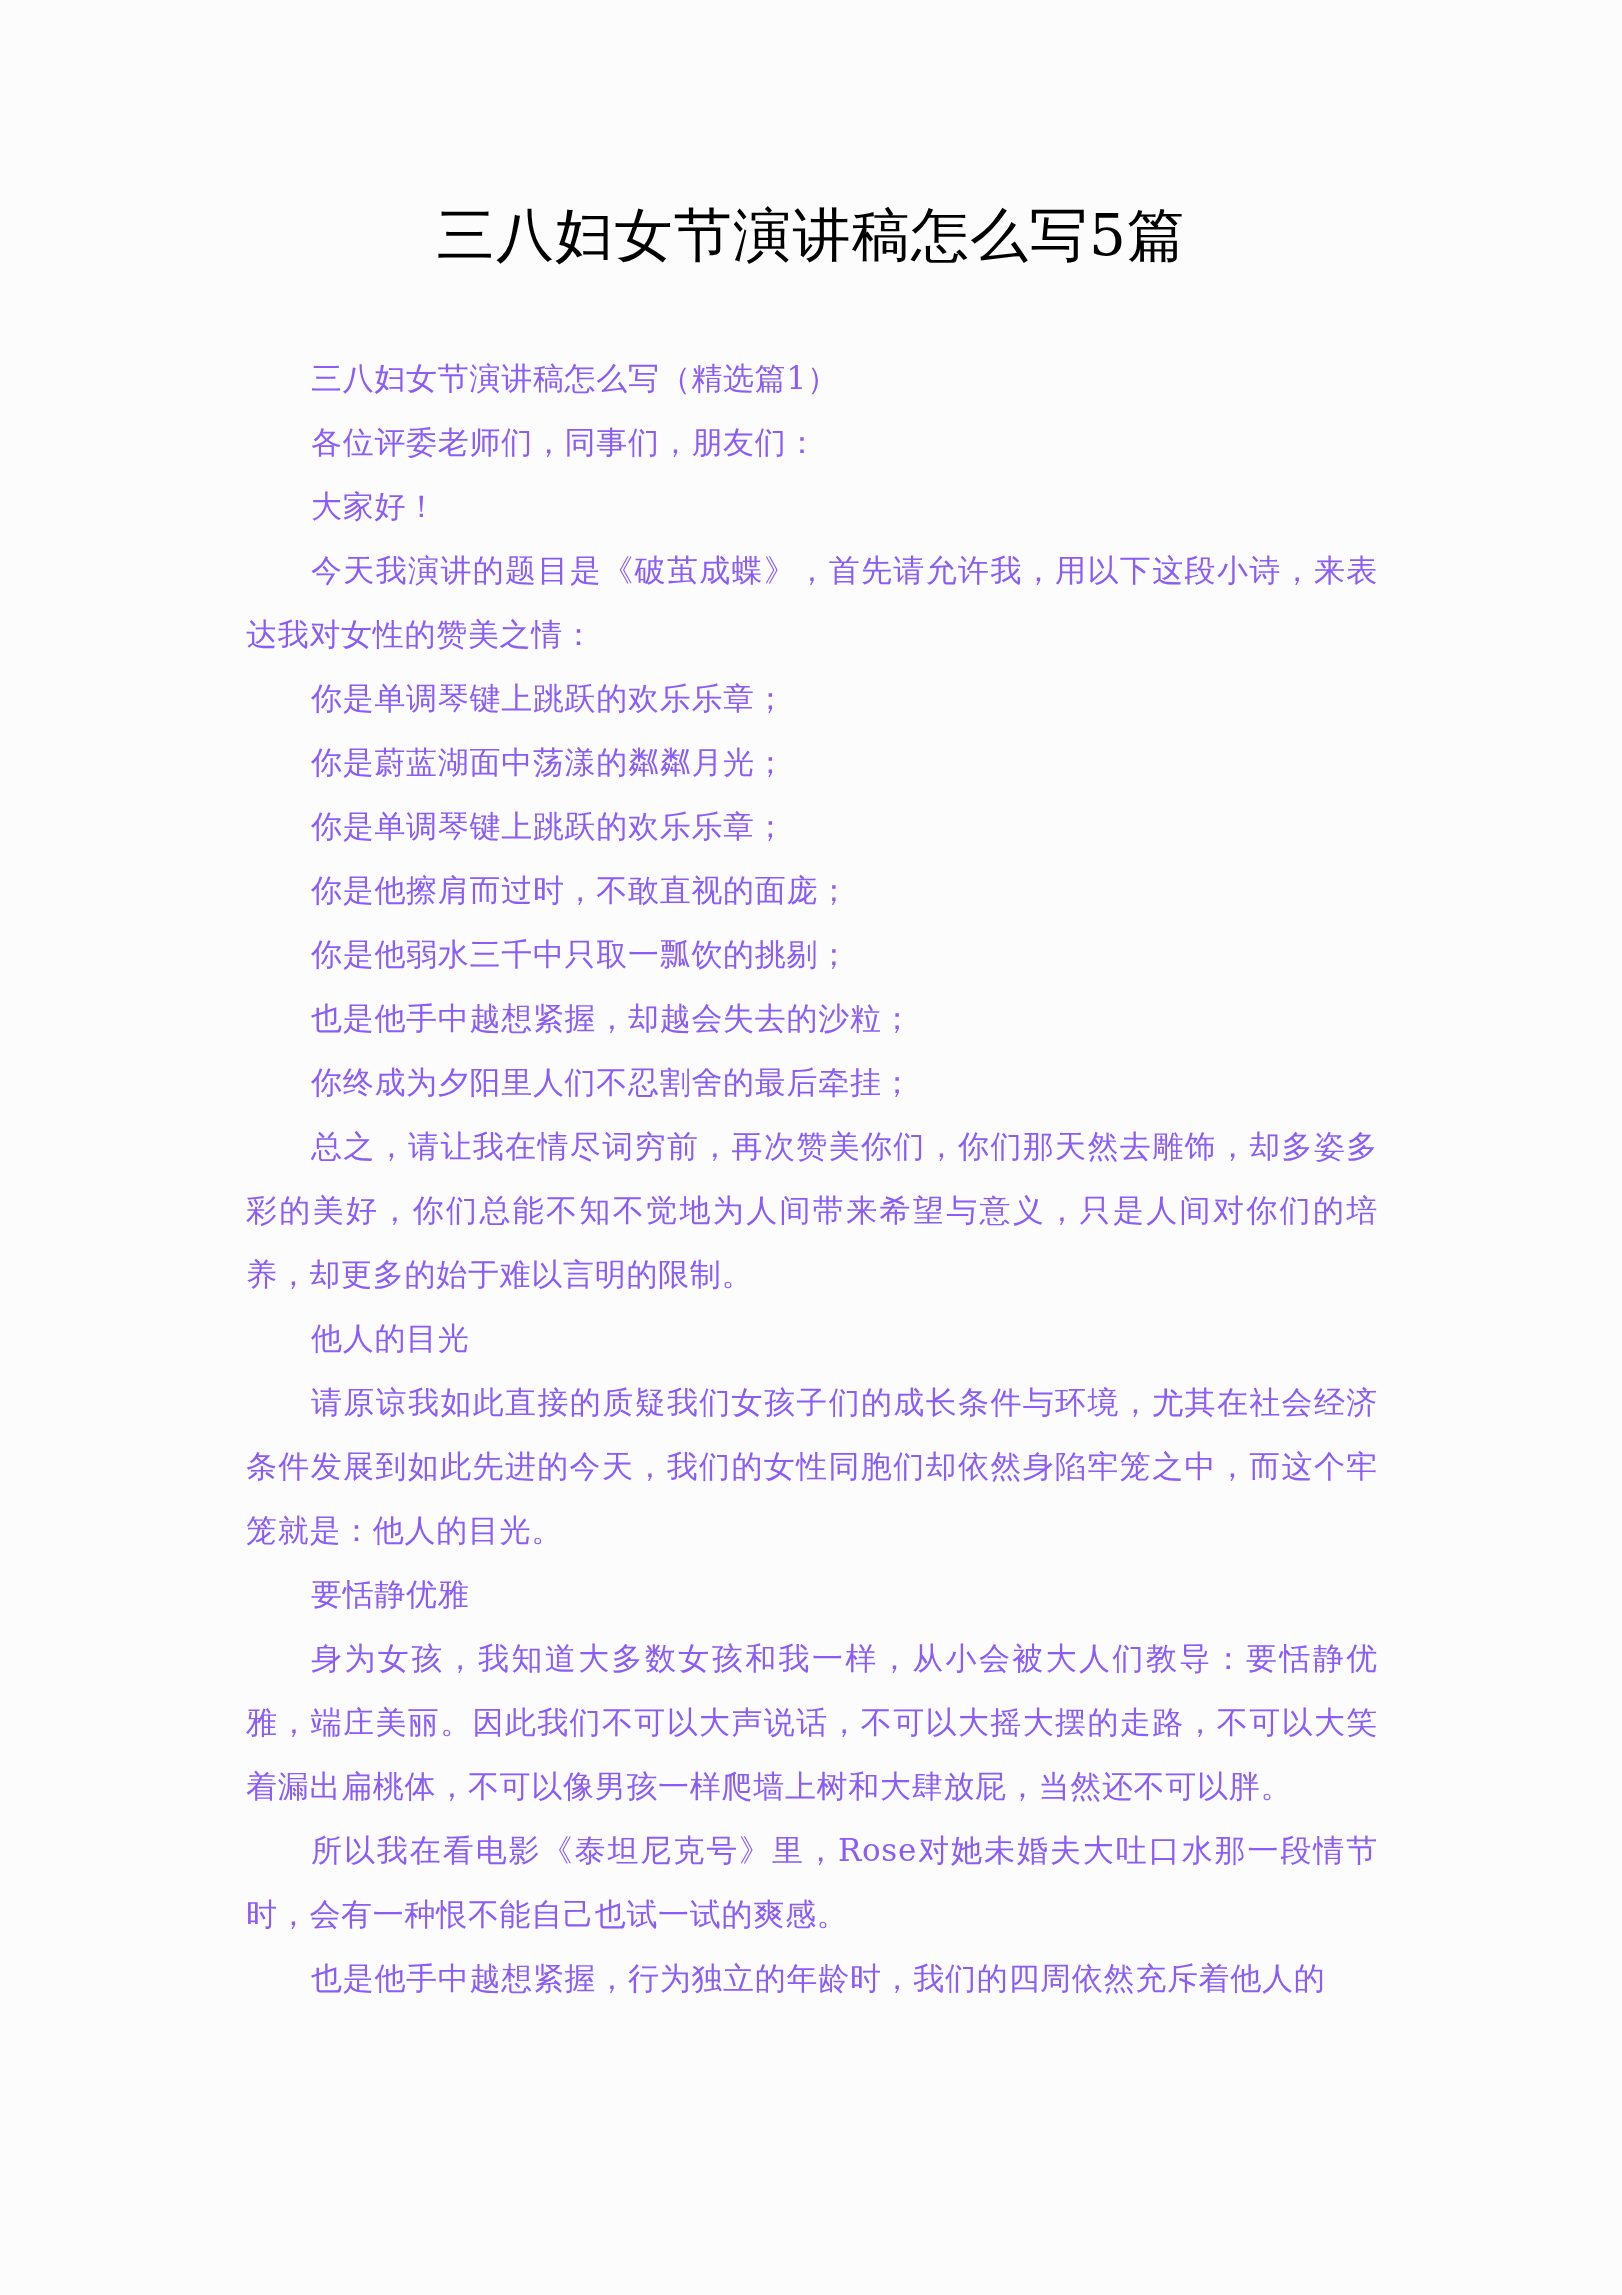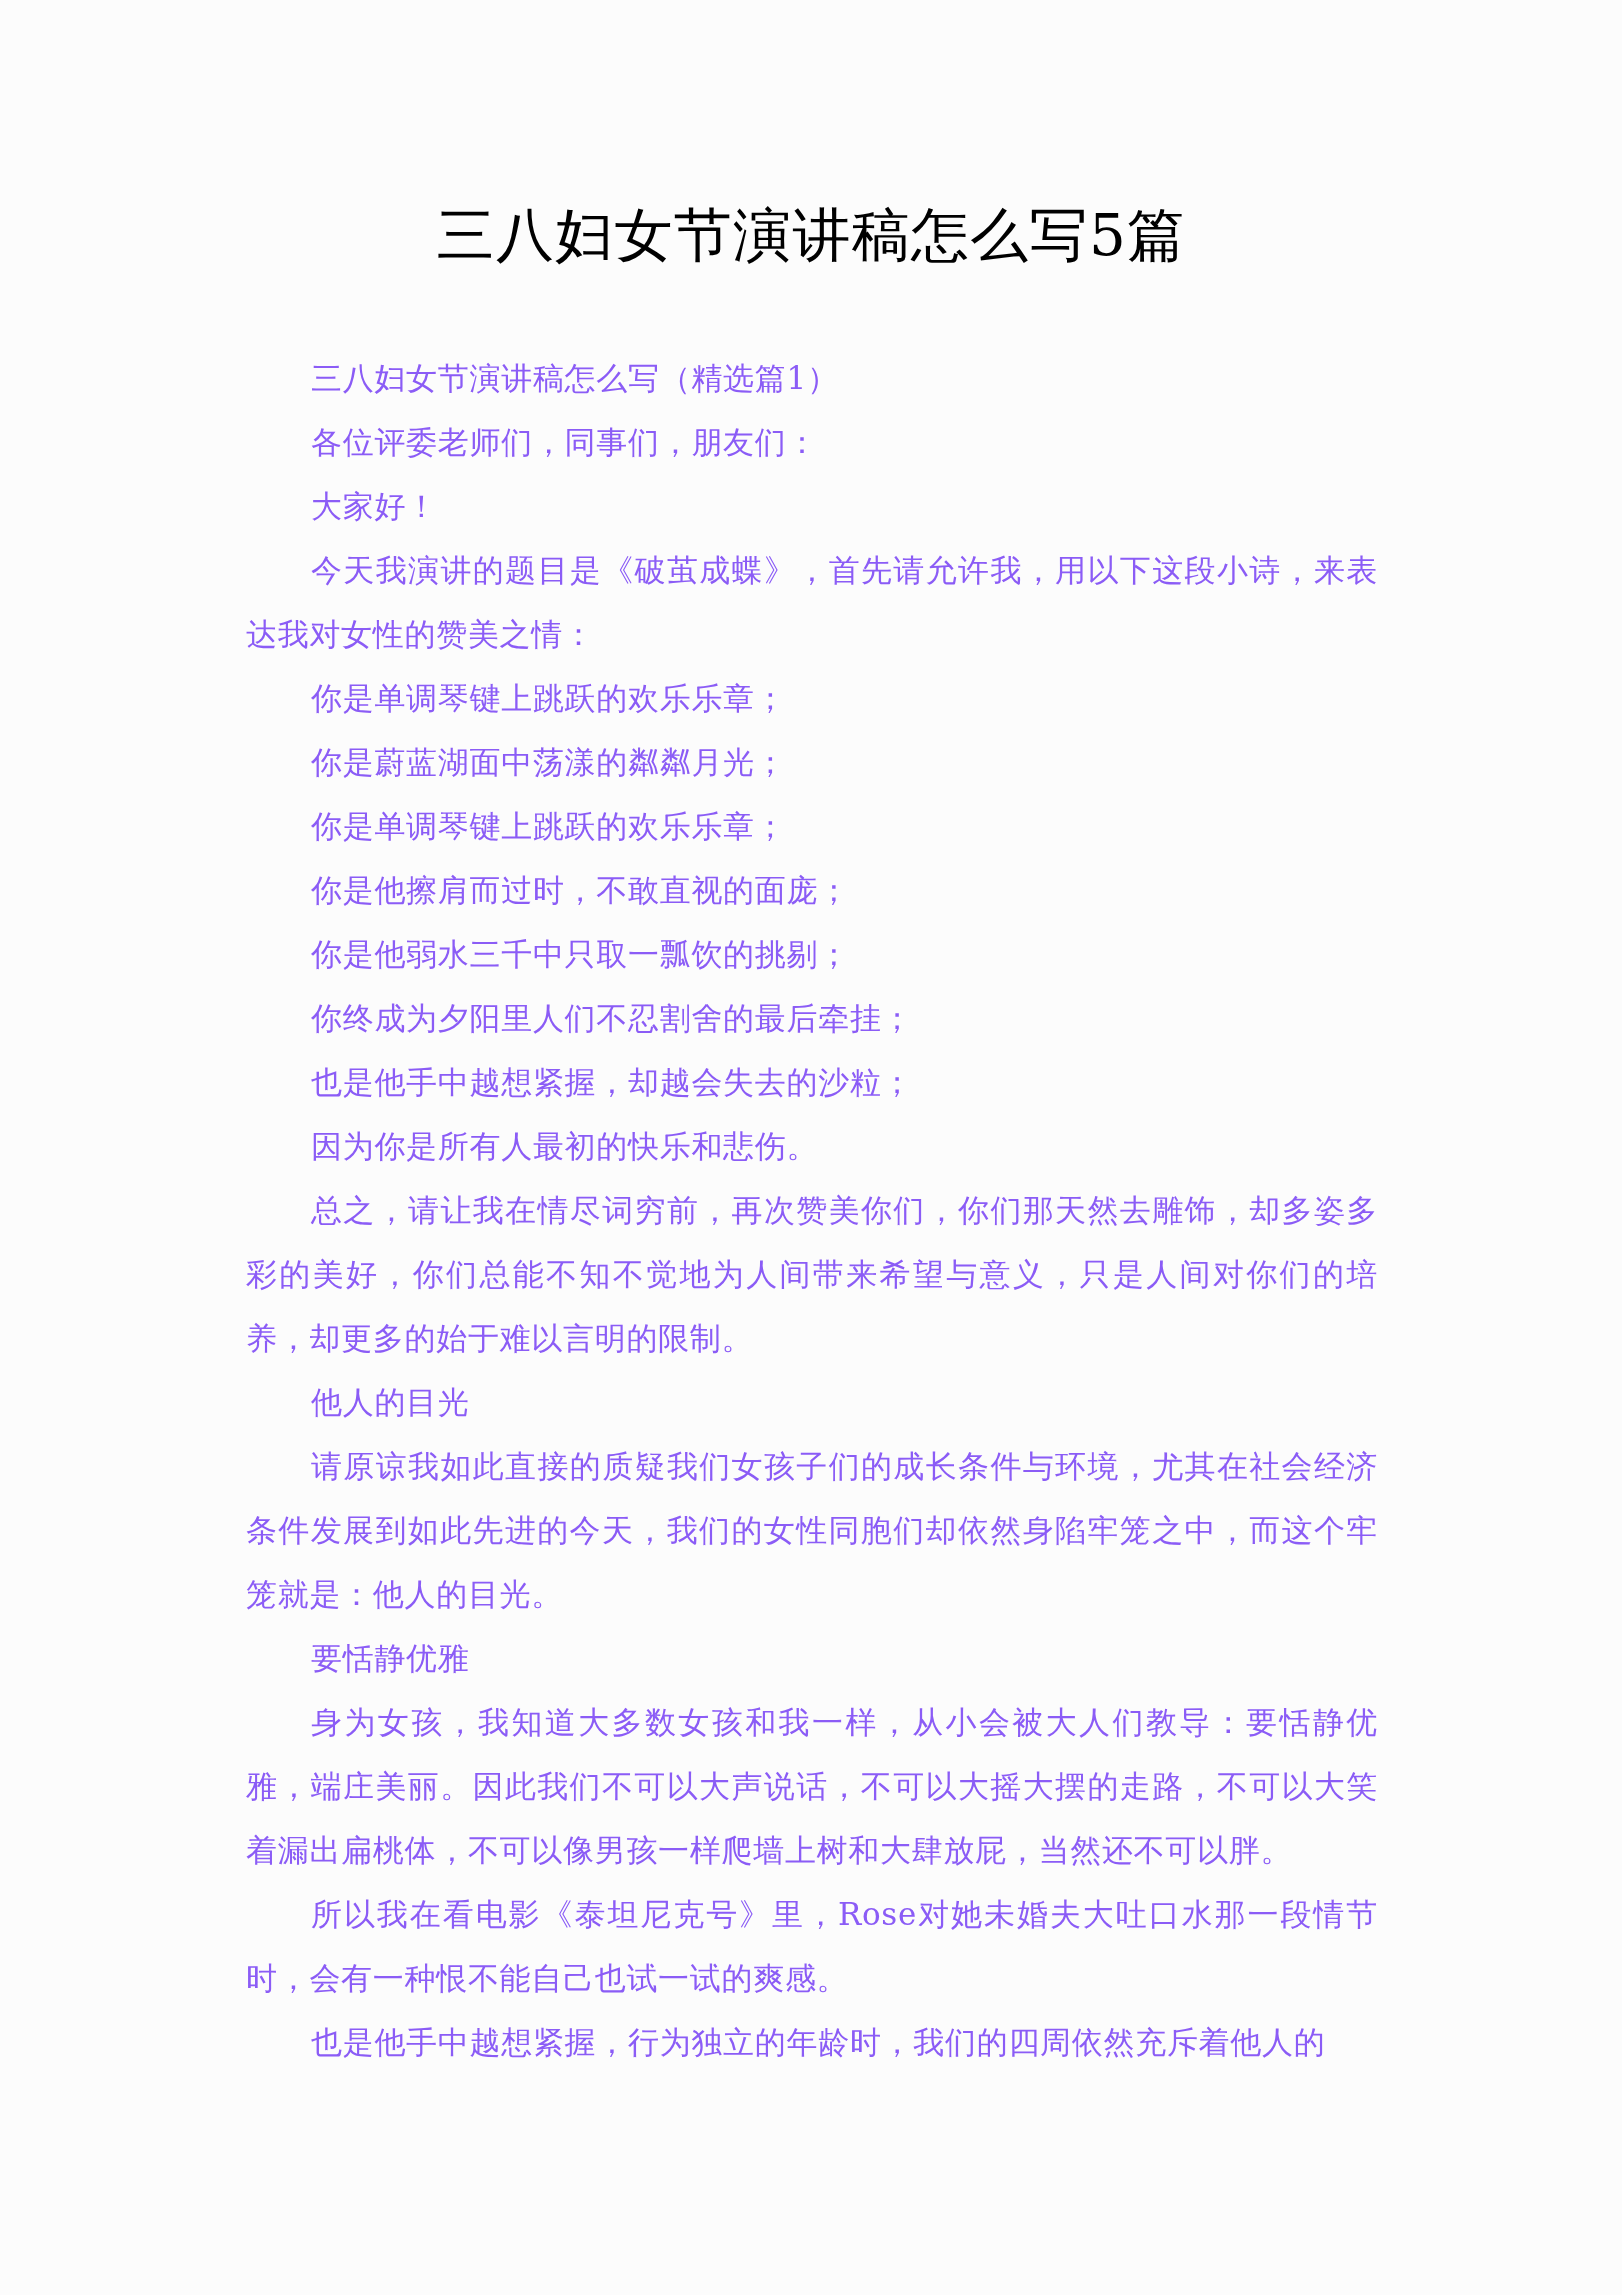--- a/index.html
+++ b/index.html
@@ -62,23 +62,22 @@
   <div class="body-text">
     <p class="para">三八妇女节演讲稿怎么写（精选篇1）</p>
     <p class="para">各位评委老师们，同事们，朋友们：</p>
     <p class="para">大家好！</p>
     <p class="para">今天我演讲的题目是《破茧成蝶》，首先请允许我，用以下这段小诗，来表达我对女性的赞美之情：</p>
     <p class="para">你是单调琴键上跳跃的欢乐乐章；</p>
     <p class="para">你是蔚蓝湖面中荡漾的粼粼月光；</p>
     <p class="para">你是单调琴键上跳跃的欢乐乐章；</p>
     <p class="para">你是他擦肩而过时，不敢直视的面庞；</p>
     <p class="para">你是他弱水三千中只取一瓢饮的挑剔；</p>
+    <p class="para">也是他手中越想紧握，却越会失去的沙粒；</p>
     <p class="para">你终成为夕阳里人们不忍割舍的最后牵挂；</p>
-    <p class="para">也是他手中越想紧握，却越会失去的沙粒；</p>
-    <p class="para">因为你是所有人最初的快乐和悲伤。</p>
     <p class="para">总之，请让我在情尽词穷前，再次赞美你们，你们那天然去雕饰，却多姿多彩的美好，你们总能不知不觉地为人间带来希望与意义，只是人间对你们的培养，却更多的始于难以言明的限制。</p>
     <p class="para">他人的目光</p>
     <p class="para">请原谅我如此直接的质疑我们女孩子们的成长条件与环境，尤其在社会经济条件发展到如此先进的今天，我们的女性同胞们却依然身陷牢笼之中，而这个牢笼就是：他人的目光。</p>
     <p class="para">要恬静优雅</p>
     <p class="para">身为女孩，我知道大多数女孩和我一样，从小会被大人们教导：要恬静优雅，端庄美丽。因此我们不可以大声说话，不可以大摇大摆的走路，不可以大笑着漏出扁桃体，不可以像男孩一样爬墙上树和大肆放屁，当然还不可以胖。</p>
     <p class="para">所以我在看电影《泰坦尼克号》里，Rose对她未婚夫大吐口水那一段情节时，会有一种恨不能自己也试一试的爽感。</p>
     <p class="para">也是他手中越想紧握，行为独立的年龄时，我们的四周依然充斥着他人的</p>
   </div>
 </div>
 

